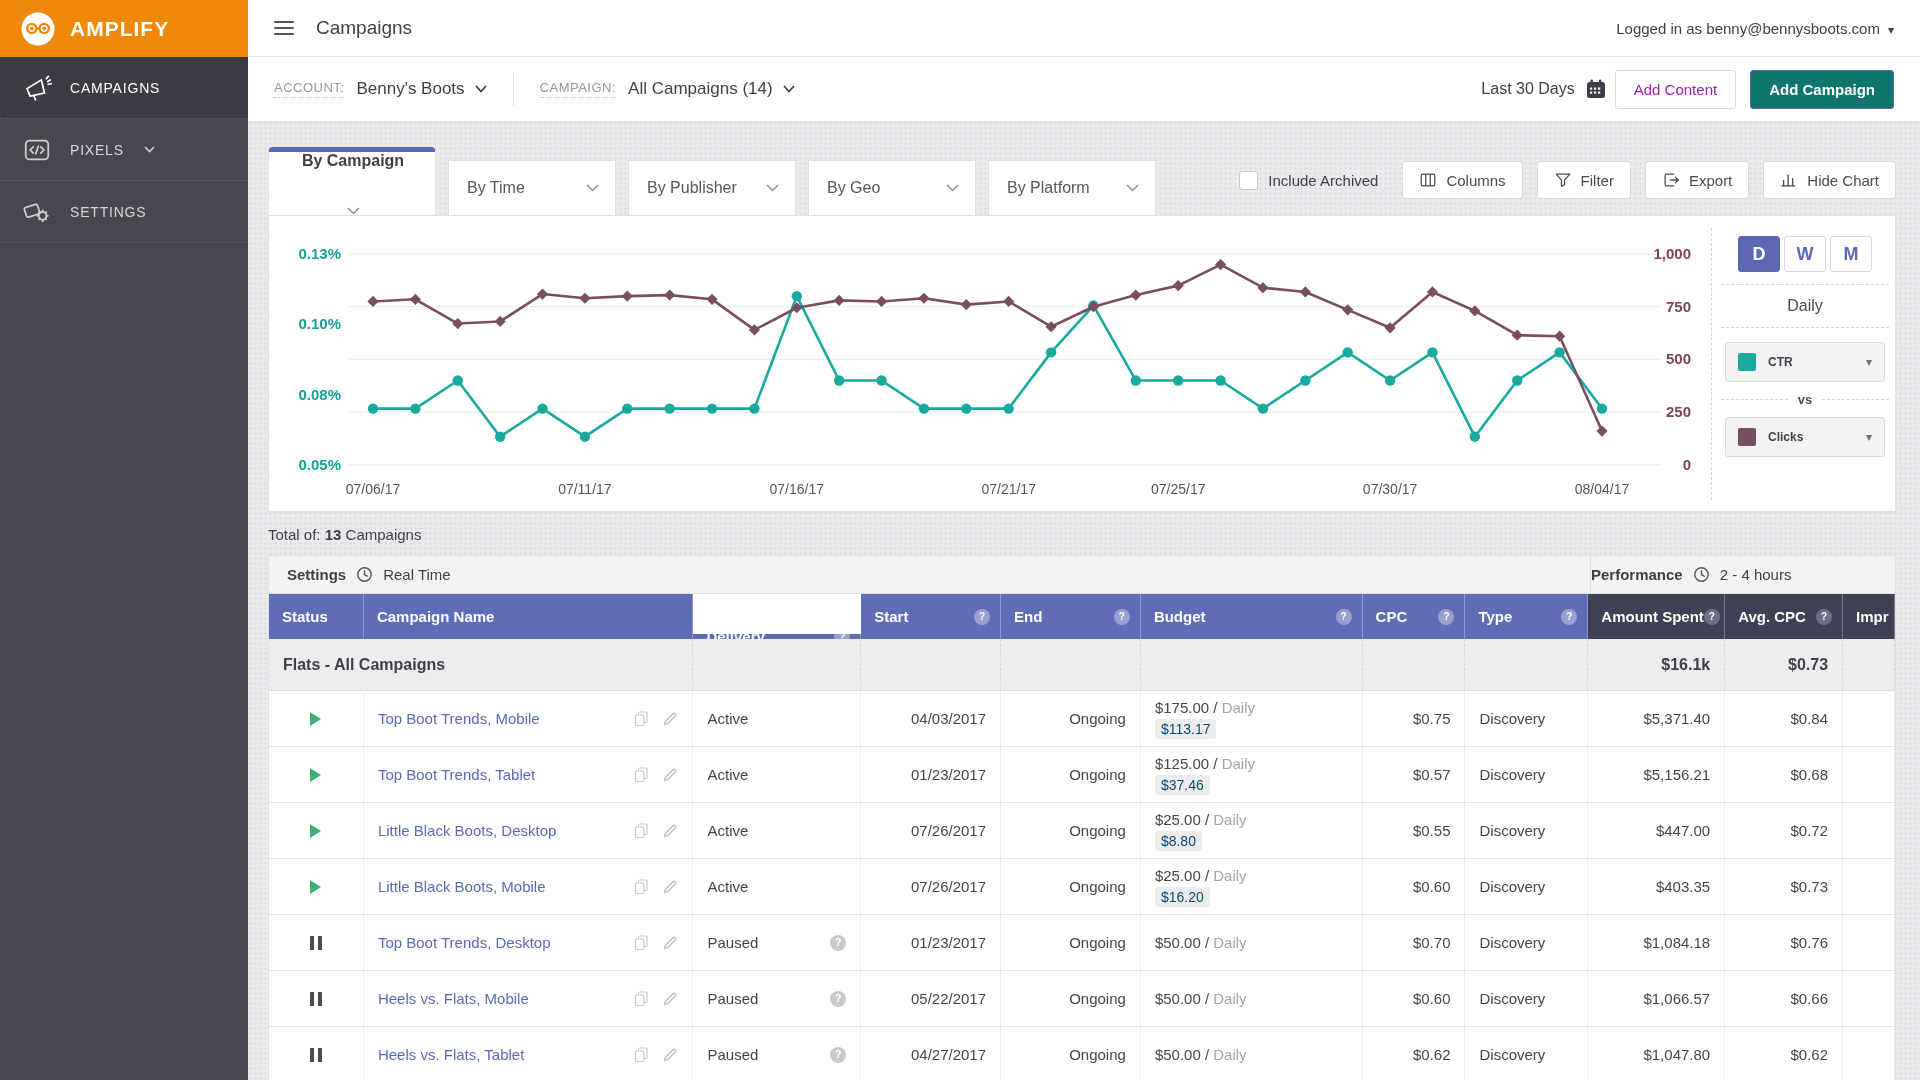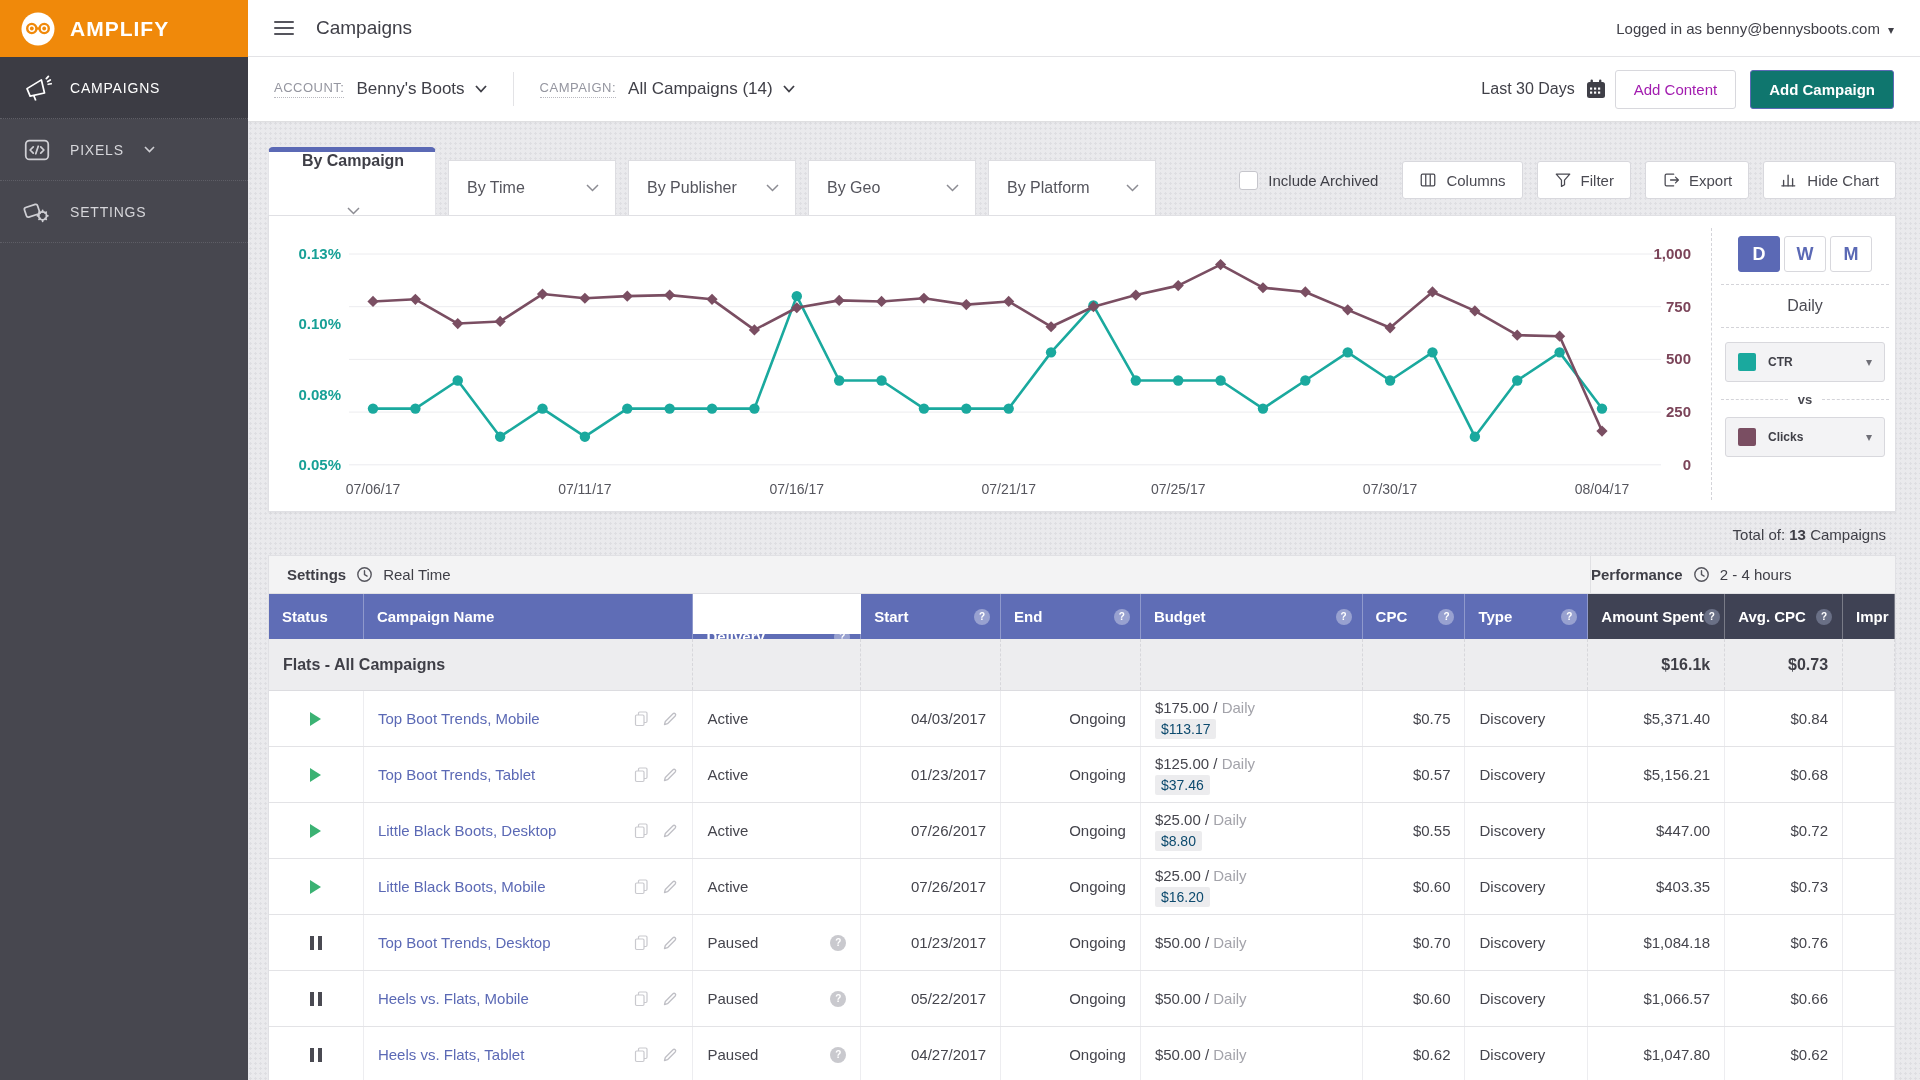--- a/index.html
+++ b/index.html
@@ -73,21 +73,21 @@
   .metric-select { width:160px; height:40px; background:#F3F3F5; border:1px solid #D8D8DD; border-radius:3px;
     display:flex; align-items:center; gap:12px; padding:0 12px; cursor:pointer; margin-top:2px; }
   .swatch { width:18px; height:18px; border-radius:2px; }
   .metric-name { font-size:12px; font-weight:bold; color:#3F3F47; }
   .metric-select .caret { margin-left:auto; color:#6F6F77; font-size:12px; }
   .vs-row { display:flex; align-items:center; width:100%; gap:10px; margin:10px 0; }
   .vs-row .line { flex:1; border-top:1px dashed #D4D4D9; }
   .vs-row .vs { font-size:13px; font-weight:bold; color:#4A4A52; }
 
   
-  .summary { margin:14px 10px 12px; font-size:15px; color:#3F3F47;text-align:right; }
+  .summary { margin:14px 0 12px; font-size:15px; color:#3F3F47; }
   .summary b { font-weight:bold; }
 
   
   .table-card { position:relative; width:1628px; background:#fff; border:1px solid #E0E0E4; }
   .group-bar { height:38px; background:#F3F3F4; border-bottom:1px solid #E0E0E3; position:relative;
     display:flex; align-items:center; font-size:15px; color:#3F3F47; }
   .group-left { display:flex; align-items:center; gap:10px; padding-left:18px; }
   .group-right { position:absolute; left:1321px; display:flex; align-items:center; gap:10px; padding-left:1px; }
   .group-bar b { font-weight:bold; }
   .group-vline { position:absolute; left:1321px; top:0; height:38px; border-left:1px solid #E0E0E3; }

